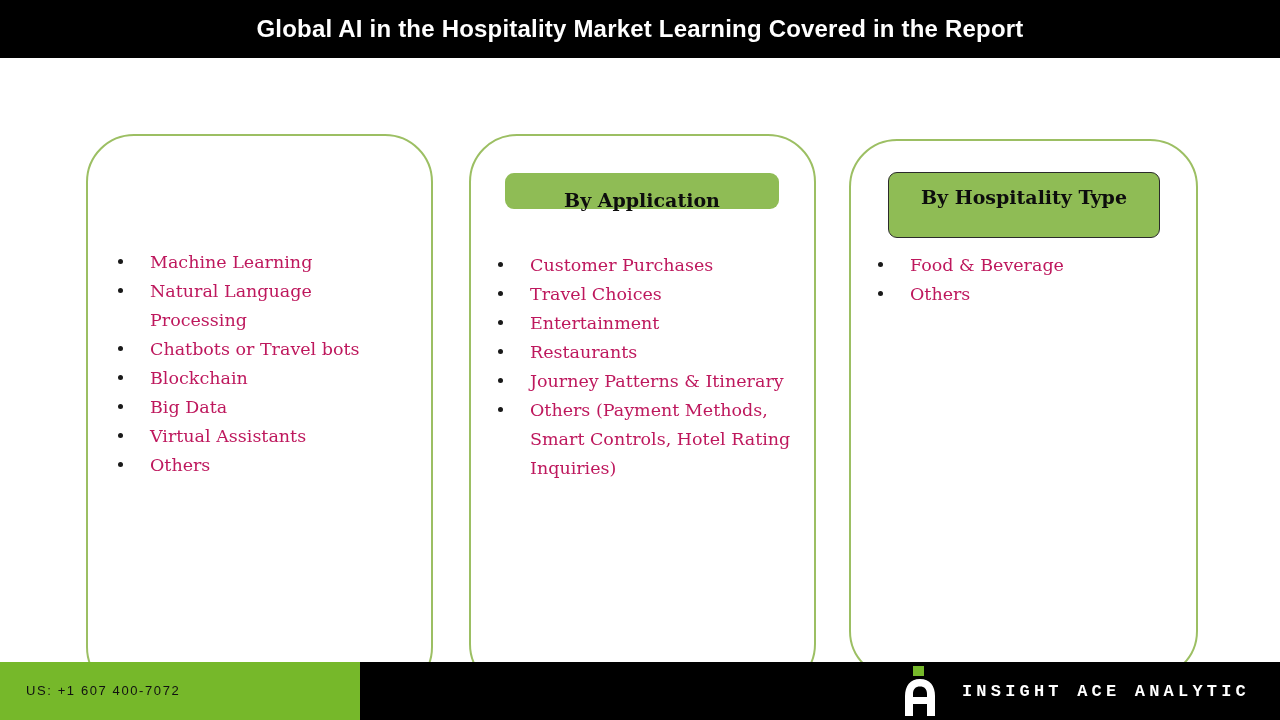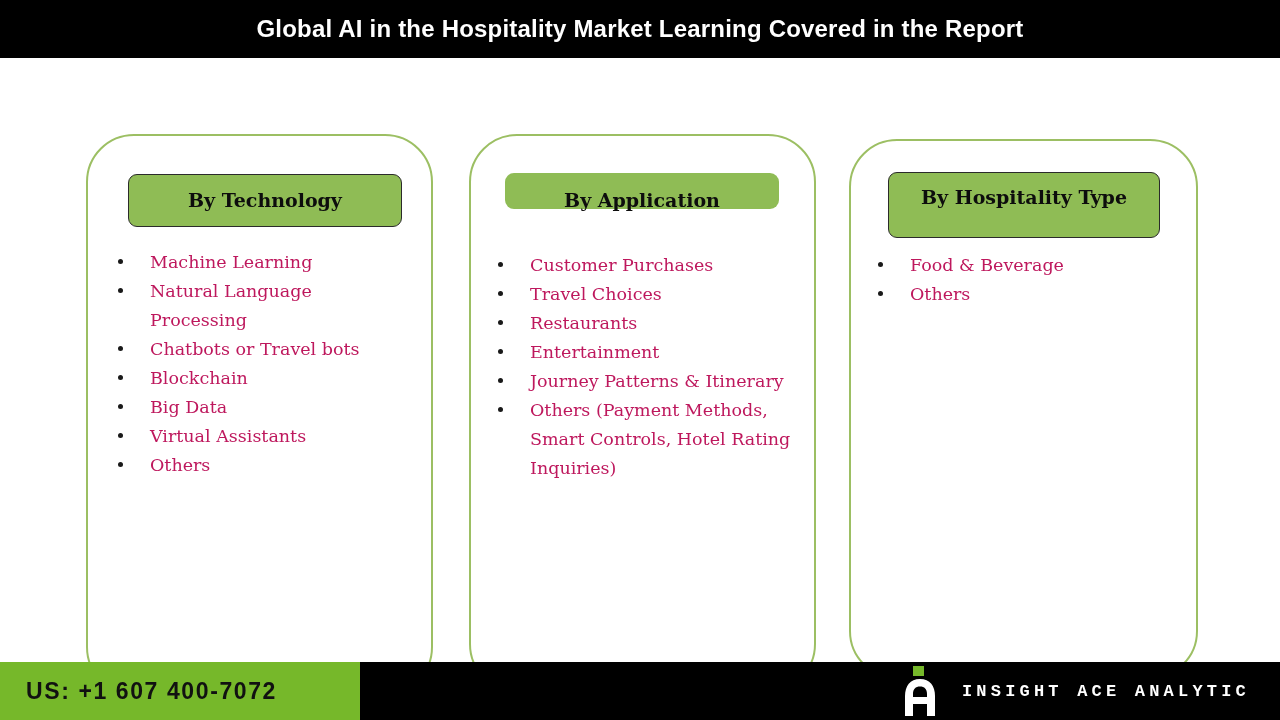--- a/index.html
+++ b/index.html
@@ -110,22 +110,22 @@
     width: 360px; height: 58px;
     background: #76B82A;
   }
   .footer-phone {
     position: absolute;
     left: 26px; top: 662px;
     height: 57px;
     line-height: 58px;
     color: #111111;
     font-family: "Liberation Sans", sans-serif;
-    font-weight: bold;
-    font-size: 23px;
+    font-weight: normal;
+    font-size: 13px;
     letter-spacing: 1.6px;
     white-space: nowrap;
   }
   .footer-black {
     position: absolute;
     left: 360px; top: 662px;
     width: 920px; height: 58px;
     background: #000000;
   }
   .brand-wrap {
@@ -154,21 +154,20 @@
 </head>
 <body>
 
 <div class="title-bar">
   <div class="title-text">Global AI in the Hospitality Market Learning Covered in the Report</div>
 </div>
 
 <div class="stage">
 
   <div class="card card-1"></div>
-  <div class="pill pill-1 pill-bordered">By Technology</div>
   <ul class="bullets list-1">
     <li>
       <span class="dot"></span>
       <span>Machine Learning</span>
     </li>
     <li>
       <span class="dot"></span>
       <span>Natural Language Processing</span>
     </li>
     <li>
@@ -199,25 +198,25 @@
     <li>
       <span class="dot"></span>
       <span>Customer Purchases</span>
     </li>
     <li>
       <span class="dot"></span>
       <span>Travel Choices</span>
     </li>
     <li>
       <span class="dot"></span>
+      <span>Entertainment</span>
+    </li>
+    <li>
+      <span class="dot"></span>
       <span>Restaurants</span>
-    </li>
-    <li>
-      <span class="dot"></span>
-      <span>Entertainment</span>
     </li>
     <li>
       <span class="dot"></span>
       <span>Journey Patterns &amp; Itinerary</span>
     </li>
     <li>
       <span class="dot"></span>
       <span>Others (Payment Methods, Smart Controls, Hotel Rating Inquiries)</span>
     </li>
   </ul>

